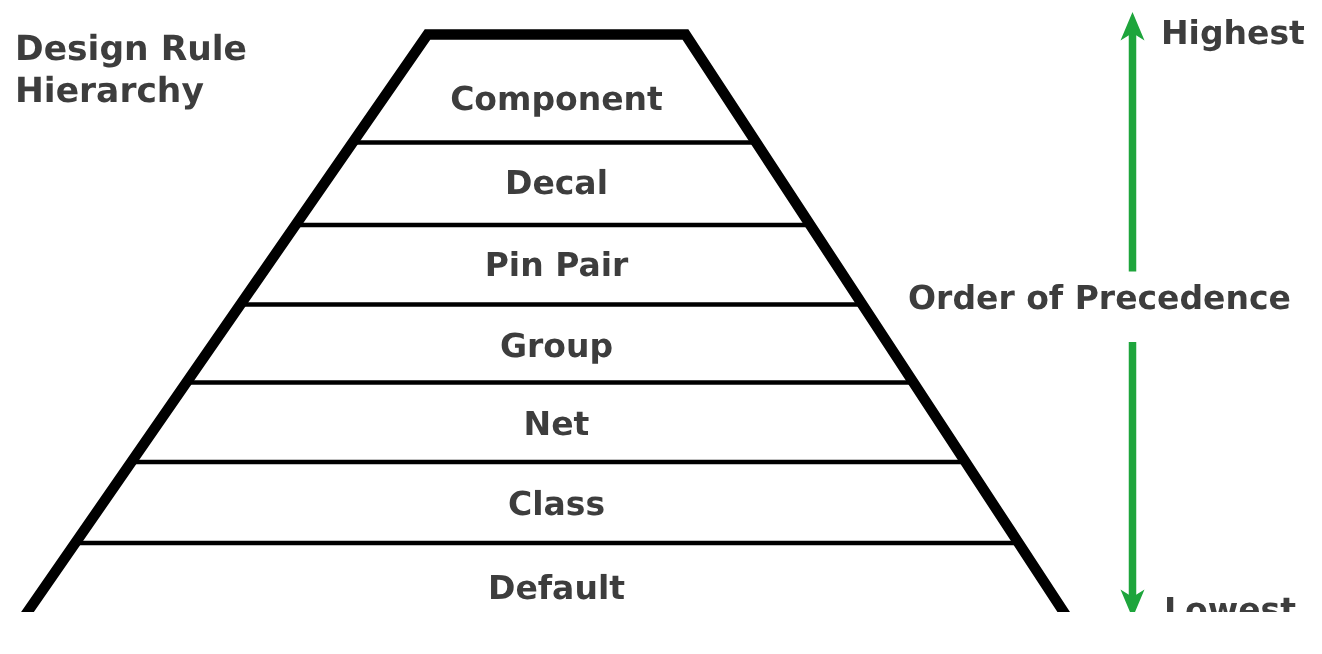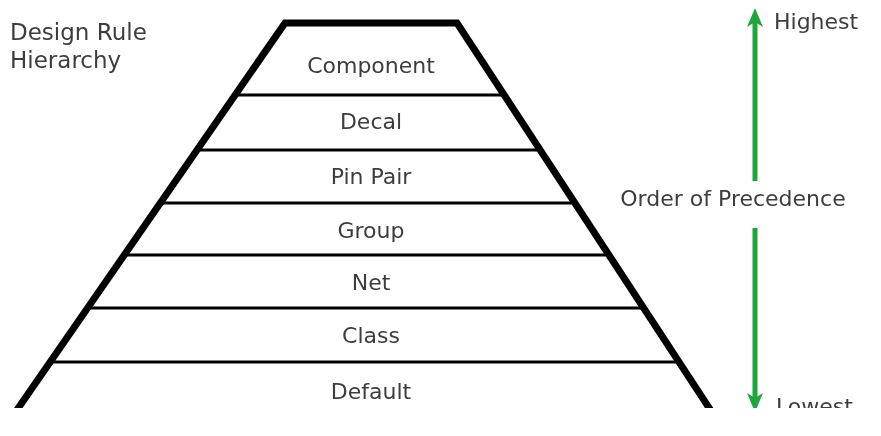--- a/index.html
+++ b/index.html
@@ -7,20 +7,21 @@
     padding: 0;
     background: #ffffff;
     font-family: "DejaVu Sans", "Liberation Sans", sans-serif;
   }
   .stage {
     position: relative;
     width: 881px;
     height: 408px;
     background: #ffffff;
     overflow: hidden;
+    font-weight: bold;
   }
   svg { display: block; }
   text {
     font-family: "DejaVu Sans", "Liberation Sans", sans-serif;
     fill: #3d3d3d;
   }
   .title-text   { font-size: 23px; }
   .level-text   { font-size: 22px; text-anchor: middle; }
   .side-text    { font-size: 22px; }
   .axis-text    { font-size: 22px; text-anchor: middle; }

